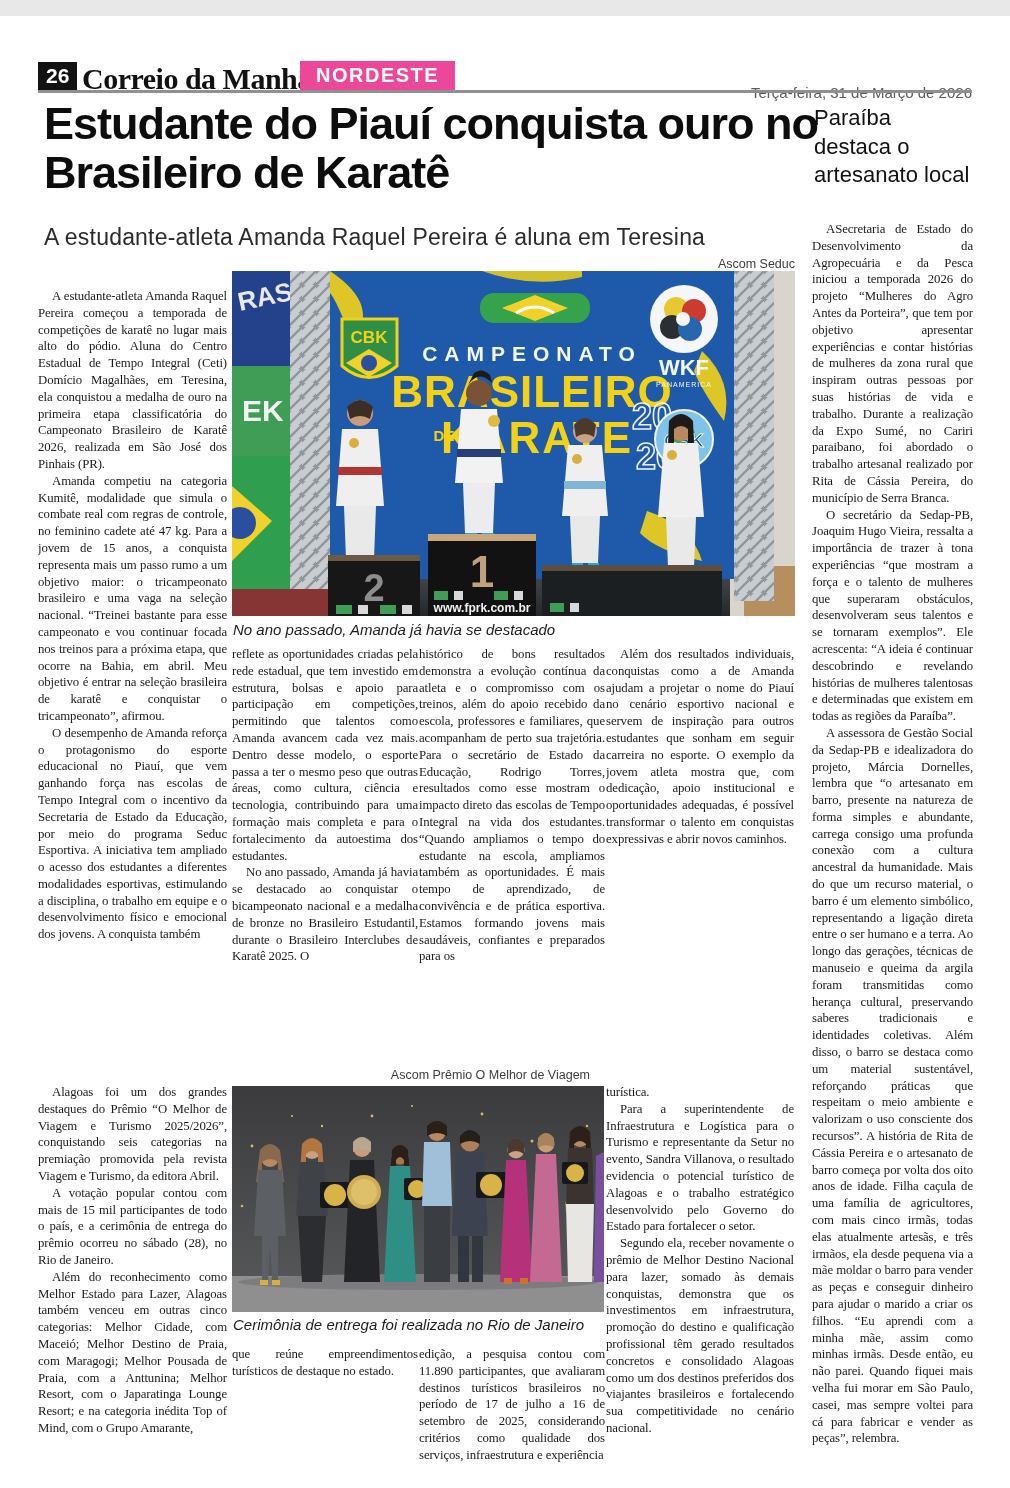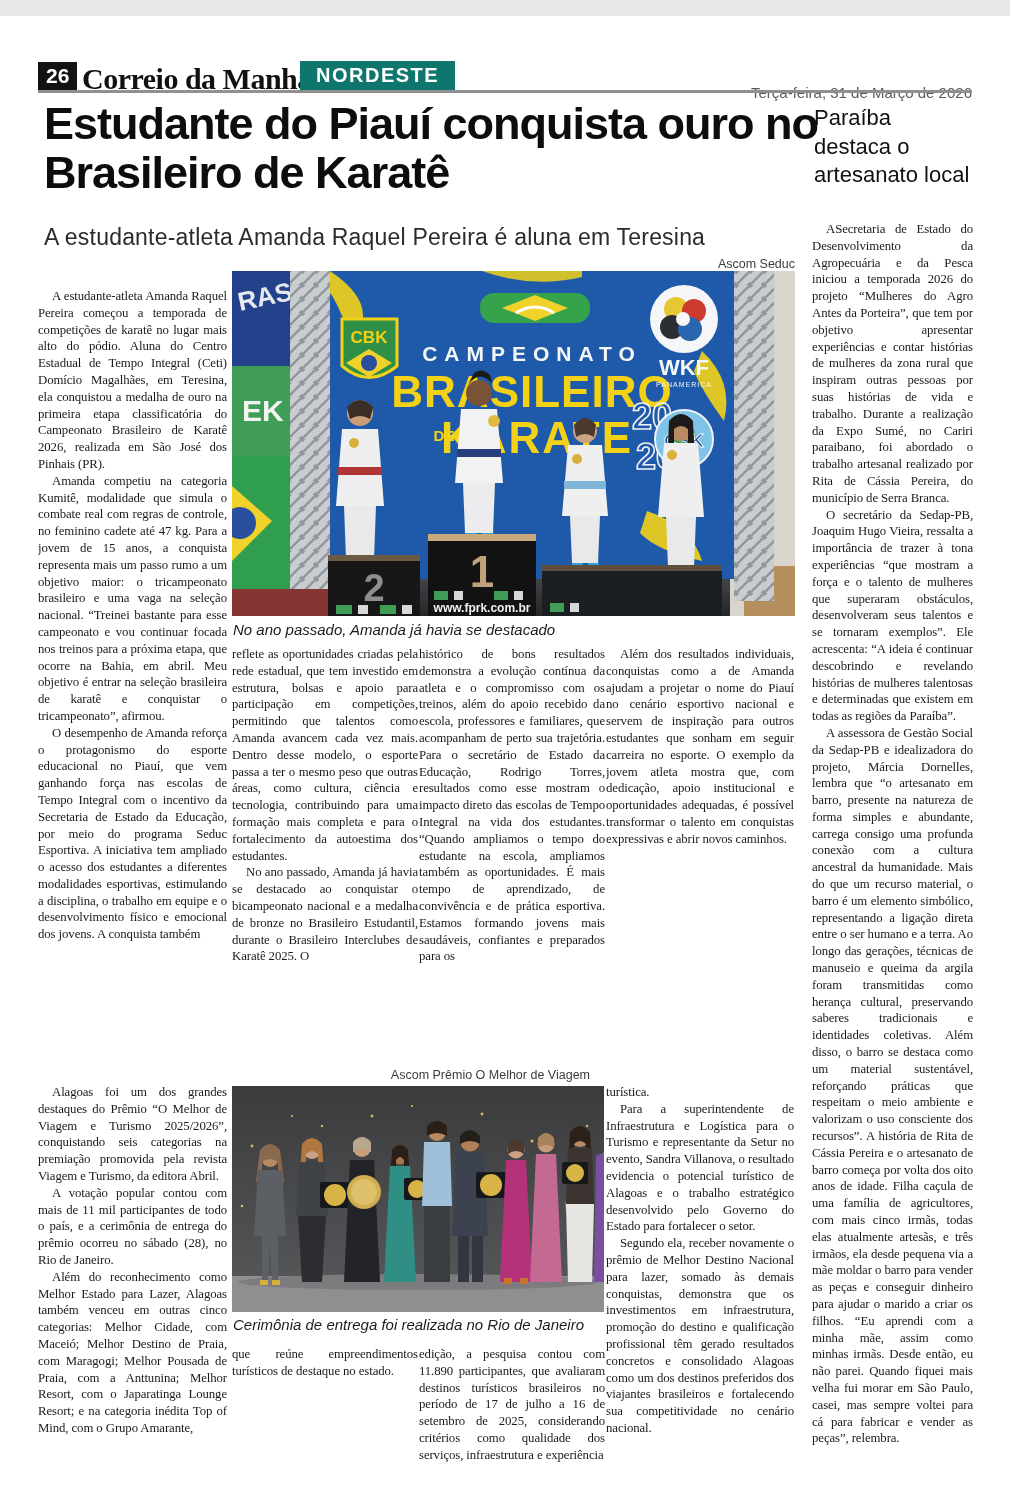--- a/index.html
+++ b/index.html
@@ -3,21 +3,21 @@
 <meta charset="utf-8">
 <style>
   html,body{margin:0;padding:0;background:#e8e8e8;}
   .page{position:relative;width:1010px;height:1488px;background:#ffffff;margin:16px auto;overflow:hidden;
         font-family:"Liberation Serif",serif;color:#1a1a1a;}
   .abs{position:absolute;}
   
   .pgnum{background:#121212;color:#fff;font-family:"Liberation Sans",sans-serif;font-weight:bold;
          font-size:21px;padding:3px 8px 4px 8px;line-height:1;}
   .nameplate{font-family:"Liberation Serif",serif;font-weight:bold;font-size:30px;letter-spacing:-0.5px;color:#111;}
-  .section-badge{background:#0f766e;color:#fff;font-family:"Liberation Sans",sans-serif;font-weight:bold;
+  .section-badge{background:#ec4899;color:#fff;font-family:"Liberation Sans",sans-serif;font-weight:bold;
          font-size:20px;letter-spacing:1.5px;padding:4px 16px 6px 16px;line-height:1;}
   .dateline{font-family:"Liberation Sans",sans-serif;font-size:15px;color:#5a5a5a;}
   .hrule{background:#909090;height:3px;}
   
   .headline1{font-family:"Liberation Sans",sans-serif;font-weight:bold;font-size:45px;line-height:1.08;
              letter-spacing:-1px;color:#0d0d0d;}
   .headline2{font-family:"Liberation Sans",sans-serif;font-weight:bold;font-size:37px;line-height:1.12;
              letter-spacing:-0.5px;color:#0d0d0d;}
   .subhead{font-family:"Liberation Sans",sans-serif;font-size:23px;color:#2b2b2b;letter-spacing:0.2px;}
   .sidebar-head{font-family:"Liberation Sans",sans-serif;font-size:22px;line-height:1.3;color:#111;}
@@ -310,21 +310,21 @@
     </g>
     <g>
       <path d="M364 70 L372 66 L372 196 L362 196 Z" fill="#7a4fa0"></path>
     </g>
   </svg>
 
   <div class="abs caption" style="left:233px;top:1300px;width:560px;">Cerimônia de entrega foi realizada no Rio de Janeiro</div>
 
   <div class="abs col" style="left:38px;top:1068px;width:189px;height:398px;">
     <p class="ind">Alagoas foi um dos grandes destaques do Prêmio “O Melhor de Viagem e Turismo 2025/2026”, conquistando seis categorias na premiação promovida pela revista Viagem e Turismo, da editora Abril.</p>
-    <p class="ind">A votação popular contou com mais de 11 mil participantes de todo o país, e a cerimônia de entrega do prêmio ocorreu no sábado (28), no Rio de Janeiro.</p>
+    <p class="ind">A votação popular contou com mais de 15 mil participantes de todo o país, e a cerimônia de entrega do prêmio ocorreu no sábado (28), no Rio de Janeiro.</p>
     <p class="ind">Além do reconhecimento como Melhor Estado para Lazer, Alagoas também venceu em outras cinco categorias: Melhor Cidade, com Maceió; Melhor Destino de Praia, com Maragogi; Melhor Pousada de Praia, com a Anttunina; Melhor Resort, com o Japaratinga Lounge Resort; e na categoria inédita Top of Mind, com o Grupo Amarante,</p>
   </div>
   <div class="abs col" style="left:232px;top:1330px;width:186px;height:138px;">
     <p>que reúne empreendimentos turísticos de destaque no estado.</p>
   </div>
   <div class="abs col" style="left:419px;top:1330px;width:186px;height:138px;">
     <p>edição, a pesquisa contou com 11.890 participantes, que avaliaram destinos turísticos brasileiros no período de 17 de julho a 16 de setembro de 2025, considerando critérios como qualidade dos serviços, infraestrutura e experiência</p>
   </div>
   <div class="abs col" style="left:606px;top:1068px;width:188px;height:398px;">
     <p>turística.</p>

